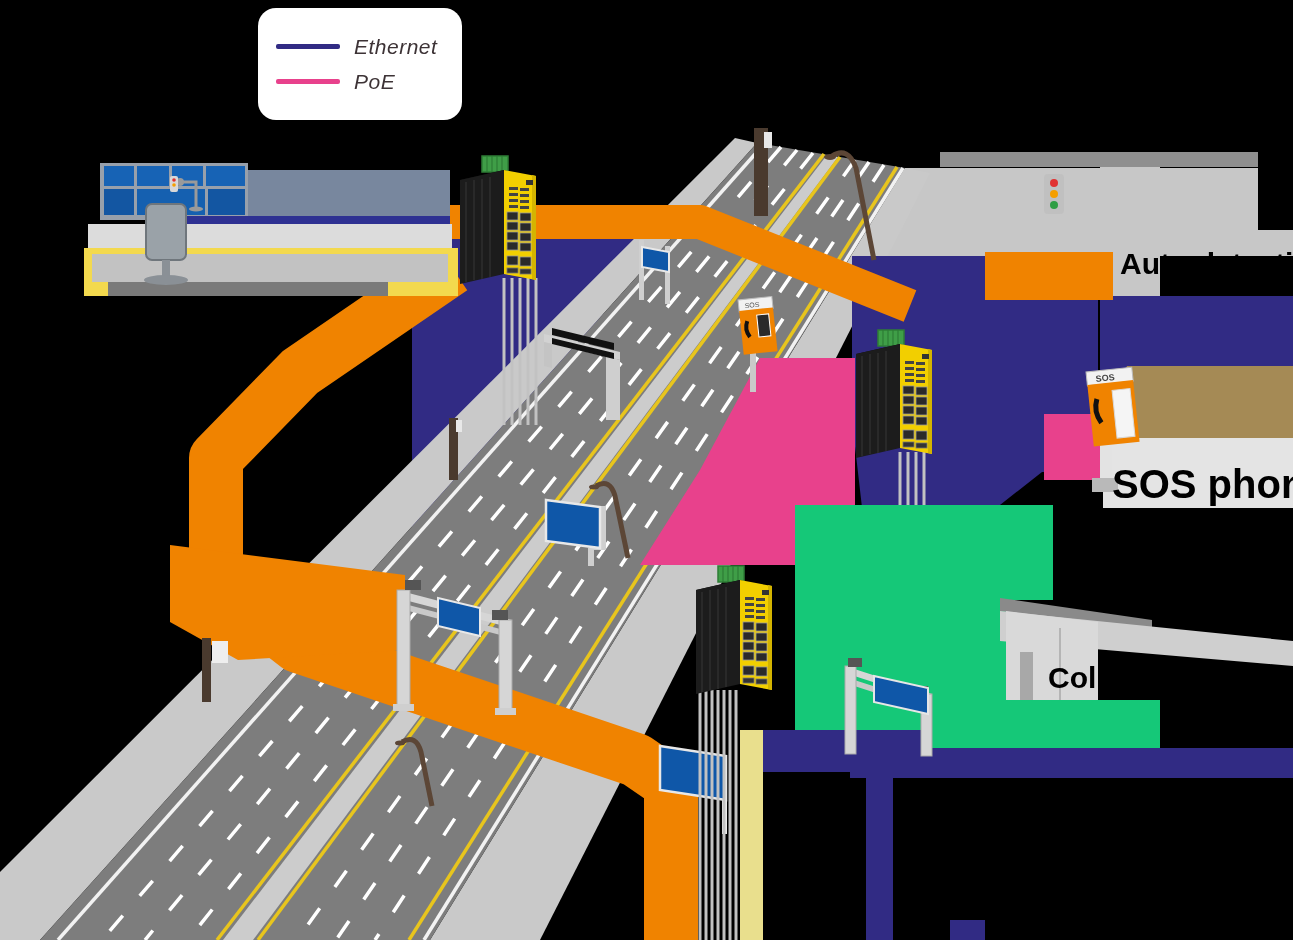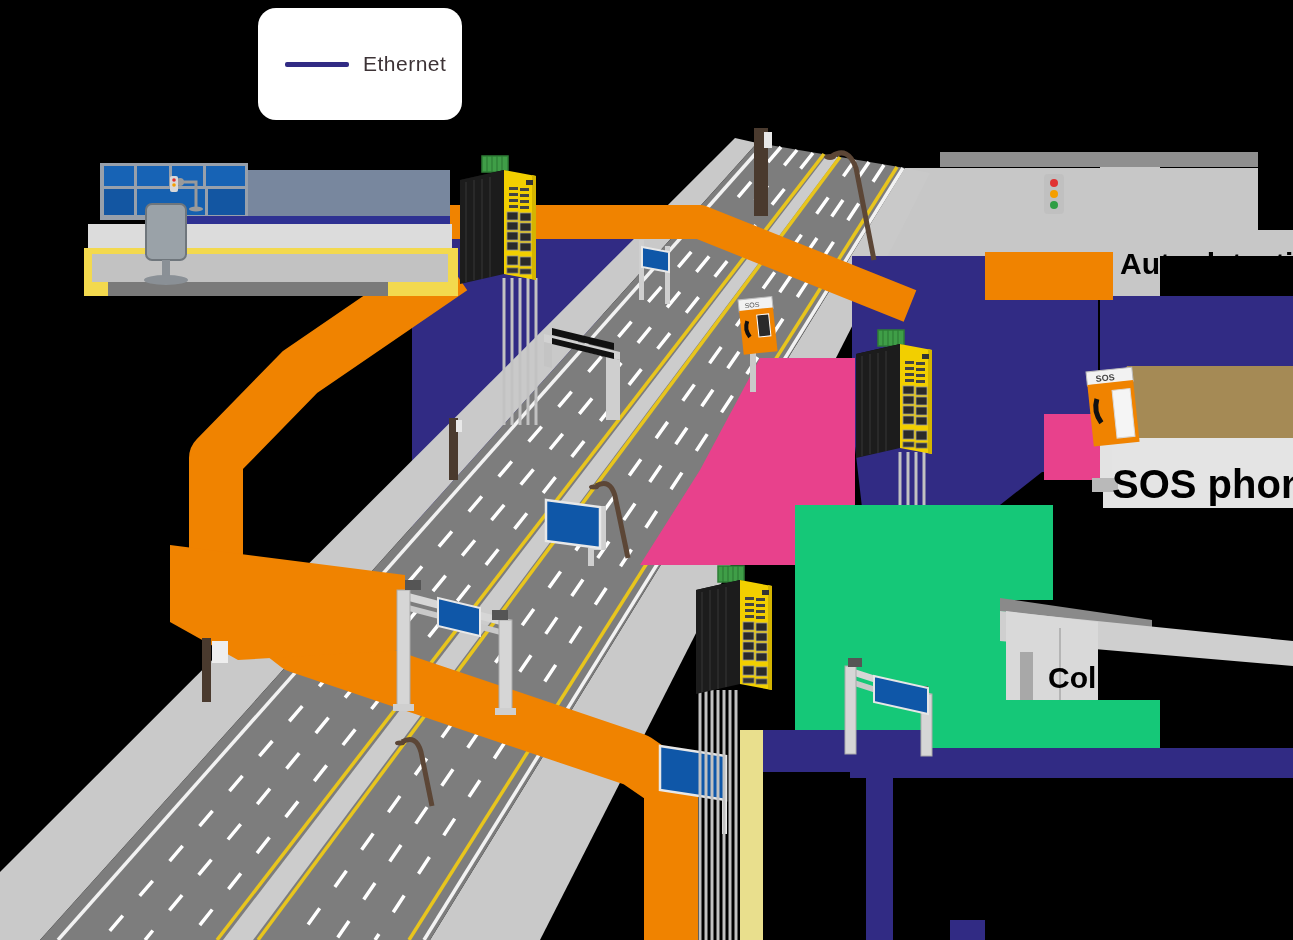--- a/index.html
+++ b/index.html
@@ -1,21 +1,21 @@
 <!DOCTYPE html>
 <html><head>
 <meta charset="utf-8">
 <style>
   html,body{margin:0;padding:0;background:#000;}
   #stage{position:relative;width:1293px;height:940px;background:#000;overflow:hidden;
          font-family:"Liberation Sans", sans-serif;}
   #stage svg{position:absolute;left:0;top:0;}
   .legend{position:absolute;left:258px;top:8px;width:204px;height:112px;background:#fff;
           border-radius:18px;display:flex;flex-direction:column;justify-content:center;
-          gap:11px;padding:6px 9px;box-sizing:border-box;}
+          gap:11px;padding:6px 0;box-sizing:border-box;font-style:italic;}
   .legend-row{display:flex;align-items:center;gap:14px;padding-left:18px;}
   .legend-row .swatch{display:inline-block;width:64px;height:5px;border-radius:2px;}
   .sw-eth{background:#312b84;}
   .sw-poe{background:#e8418c;}
   .sw-fib{background:#f08300;}
   .legend-row .lbl{font-size:21px;color:#3d3336;letter-spacing:0.5px;}
   text{font-family:"Liberation Sans", sans-serif;}
   .obscured{fill:#000;font-weight:bold;}
 </style>
 </head>
@@ -291,15 +291,19 @@
   <text x="1120" y="274" font-size="30" class="obscured">Auto detection</text>
   <text x="1112" y="498" font-size="40" class="obscured">SOS phone</text>
   <text x="1048" y="688" font-size="30" class="obscured">Collection station</text>
 </svg>
 
 <div class="legend">
   <div class="legend-row">
     <span class="swatch sw-eth"></span>
     <span class="lbl">Ethernet</span>
   </div>
+  <div class="legend-row">
+    <span class="swatch sw-poe"></span>
+    <span class="lbl">PoE</span>
+  </div>
 </div>
 
 </div>
 
 </body></html>

